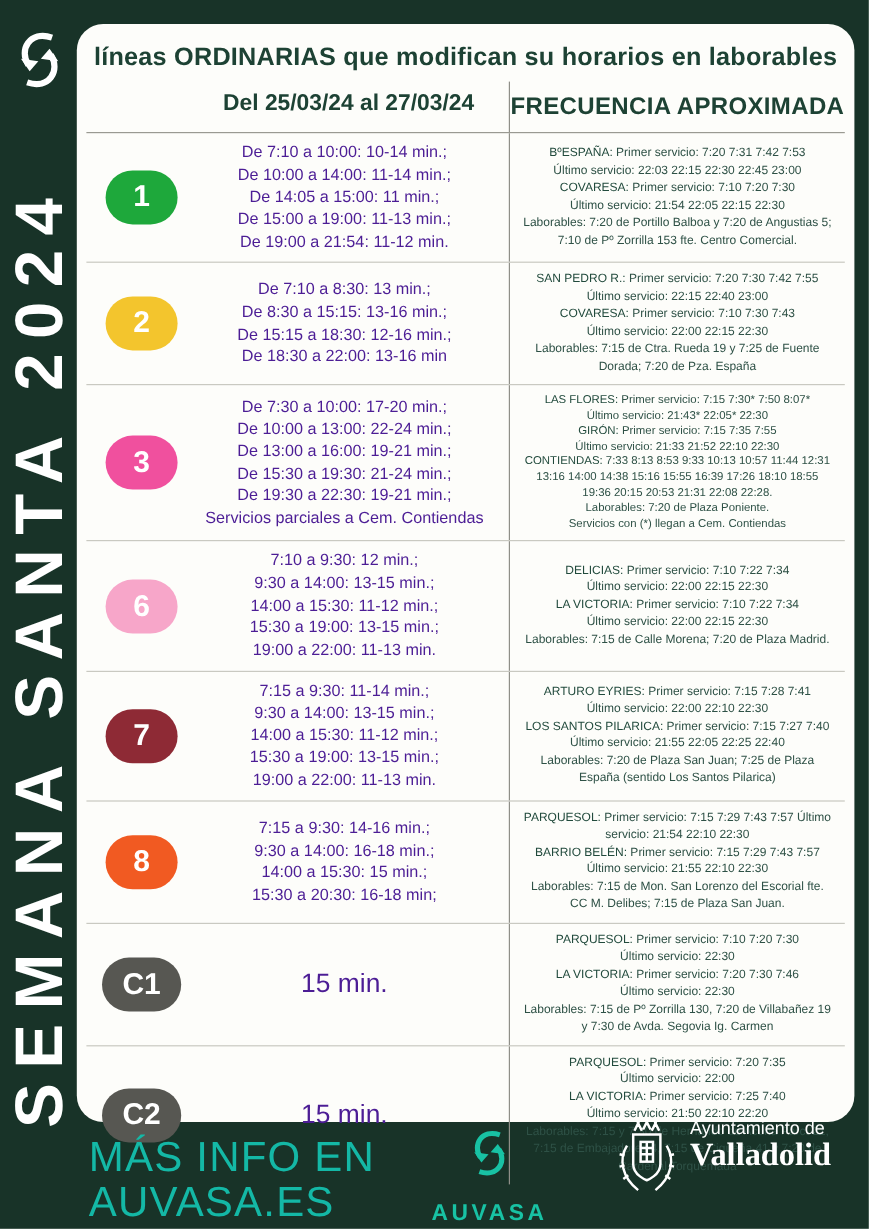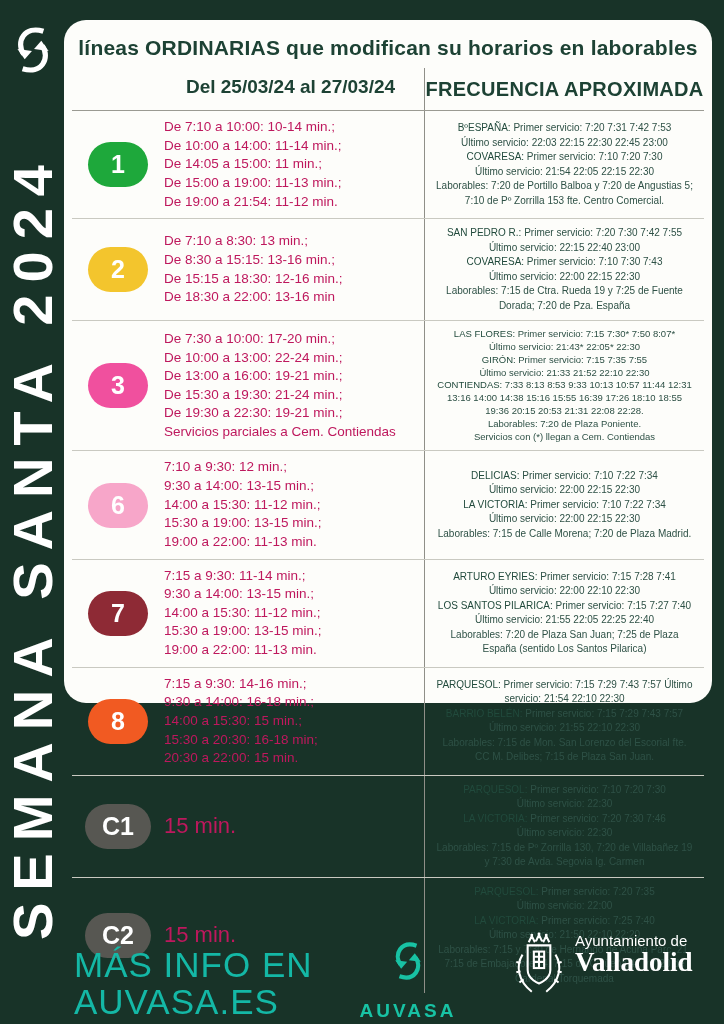--- a/index.html
+++ b/index.html
@@ -12,21 +12,21 @@
   .side-logo{position:absolute;left:8px;top:22px;}
   .side-text{
     position:absolute;left:2px;top:940px;
     transform:rotate(-90deg);transform-origin:0 0;
     width:860px;height:62px;line-height:62px;
     color:#ffffff;font-size:56px;font-weight:800;letter-spacing:12px;
     white-space:nowrap;
   }
   
   .card{
-    position:absolute;left:64px;top:20px;width:648px;height:683px;
+    position:absolute;left:64px;top:20px;width:648px;height:915px;
     background:#fdfdfa;border-radius:22px;box-sizing:border-box;
     padding:10px 8px 0 8px;
   }
   .title{
     color:#1d4234;font-size:21px;font-weight:700;text-align:center;
     margin:6px 2px 8px;letter-spacing:0.2px;
   }
   .thead{display:grid;grid-template-columns:352px 1fr;border-bottom:1.5px solid #9a9a92;}
   .thead .h1{
     font-size:19px;color:#1d4234;font-weight:600;text-align:center;
@@ -38,21 +38,21 @@
   }
   .rows .row{display:grid;grid-template-columns:352px 1fr;}
   .rows .row + .row{border-top:1.5px solid #c9c9c1;}
   .cell-left{display:flex;align-items:center;padding:7px 0;}
   .badge-wrap{width:92px;display:flex;justify-content:center;flex:0 0 92px;}
   .badge{
     min-width:26px;padding:10px 17px;border-radius:25px;
     color:#fff;font-weight:800;font-size:25px;line-height:1;text-align:center;
   }
   .schedule{
-    flex:1;text-align:left;color:#be185d;font-size:13.5px;line-height:1.38;
+    flex:1;text-align:center;color:#4c1d95;font-size:13.5px;line-height:1.38;
     font-weight:500;padding-right:14px;
   }
   .schedule.single{font-size:22px;}
   .cell-right{
     border-left:1.5px solid #8f8f88;
     display:flex;flex-direction:column;justify-content:center;
     text-align:center;color:#2e5146;font-size:10px;line-height:1.45;
     padding:7px 9px;
   }
   .cell-right b{color:#214a3c;font-weight:400;}
@@ -203,21 +203,20 @@
   <div class="row">
     <div class="cell-left">
       <div class="badge-wrap">
         <span class="badge" style="background: rgb(241, 90, 34);">8</span>
       </div>
       <div class="schedule">
             <div>7:15 a 9:30: 14-16 min.;</div>
             <div>9:30 a 14:00: 16-18 min.;</div>
             <div>14:00 a 15:30: 15 min.;</div>
             <div>15:30 a 20:30: 16-18 min;</div>
-            <div>20:30 a 22:00: 15 min.</div>
           </div>
     </div>
     <div class="cell-right">
           <div><b>PARQUESOL:</b> Primer servicio: 7:15 7:29 7:43 7:57 Último servicio: 21:54 22:10 22:30</div>
           <div><b>BARRIO BELÉN:</b> Primer servicio: 7:15 7:29 7:43 7:57</div>
           <div>Último servicio: 21:55 22:10 22:30</div>
           <div>Laborables: 7:15 de Mon. San Lorenzo del Escorial fte. CC M. Delibes; 7:15 de Plaza San Juan.</div>
         </div>
   </div>
 

